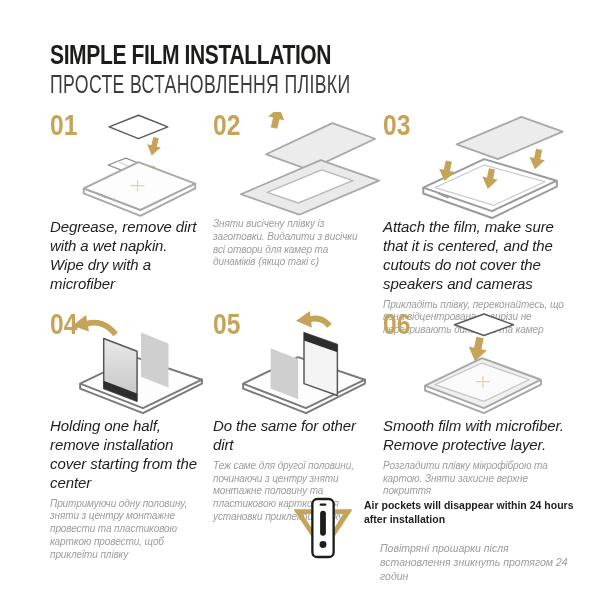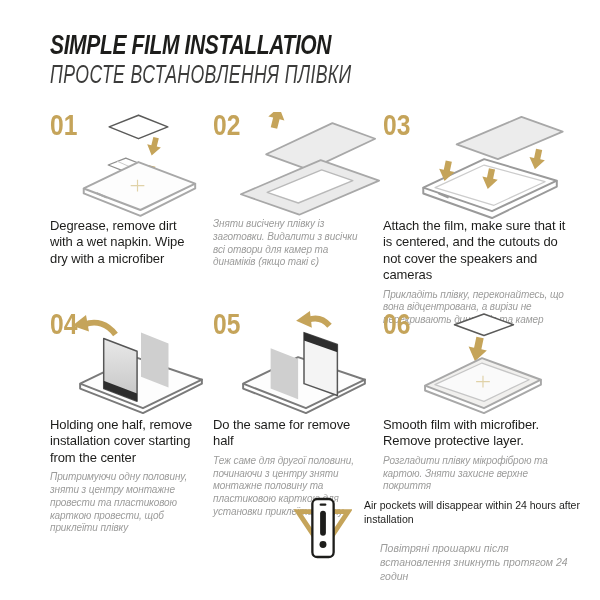--- a/index.html
+++ b/index.html
@@ -1,48 +1,48 @@
 <!DOCTYPE html>
 <html><head>
 <meta charset="utf-8">
 <style>
   html,body{margin:0;padding:0;background:#fff;}
   body{width:600px;height:600px;font-family:"Liberation Sans",sans-serif;color:#1d1d1b;}
   .sheet{position:relative;width:600px;height:600px;background:#ffffff;overflow:hidden;}
 
   
-  .titles{position:absolute;left:50px;top:32px;font-style:italic;}
+  .titles{position:absolute;left:50px;top:42px;}
   .title-en{display:inline-block;font-size:27px;font-weight:bold;letter-spacing:-.5px;
             color:#1d1d1b;line-height:1;white-space:nowrap;
             transform:scaleX(.78);transform-origin:left top;}
   .title-ua{display:inline-block;font-size:26px;font-weight:normal;letter-spacing:.5px;
             color:#3c3c3b;line-height:1.05;white-space:nowrap;margin-top:2px;
             transform:scaleX(.68);transform-origin:left top;}
 
   
   .grid{position:absolute;left:50px;top:106px;width:528px;
         display:grid;grid-template-columns:163px 170px 195px;
         grid-template-rows:199px auto;}
   .step{position:relative;box-sizing:border-box;padding-right:12px;}
   .step-number{position:absolute;top:4px;left:0;font-size:30px;font-weight:bold;
                color:#c5a45a;line-height:1;transform:scaleX(.82);transform-origin:left top;}
   .illus{position:relative;height:112px;}
   .illus svg{position:absolute;top:6px;left:22px;}
   .step:nth-child(3) .illus svg,
   .step:nth-child(6) .illus svg{left:30px;}
-  .step-text-en{font-size:13px;line-height:1.26;letter-spacing:-.1px;
-                color:#1d1d1b;margin:0 0 5px 0;}
+  .step-text-en{font-size:15px;line-height:1.26;letter-spacing:-.1px;
+                color:#1d1d1b;margin:0 0 5px 0;font-style:italic;}
   .step-text-ua{font-size:10px;line-height:1.28;letter-spacing:-.1px;
                 color:#9c9c9b;font-style:italic;margin:0;}
 
   
   .warning{position:absolute;left:294px;top:497px;display:flex;gap:12px;align-items:flex-start;}
   .warning-icon{flex:0 0 auto;width:58px;}
   .warning-texts{width:222px;padding-top:2px;}
-  .warning-en{font-size:10.5px;font-weight:normal;line-height:1.3;color:#1d1d1b;margin:0 0 4px 0;}
+  .warning-en{font-size:10.5px;font-weight:bold;line-height:1.3;color:#1d1d1b;margin:0 0 4px 0;}
   .warning-ua{font-size:10.5px;font-style:italic;line-height:1.3;color:#9c9c9b;margin:16px;}
 
   .illus, .illus svg{pointer-events:none;}
 </style>
 </head>
 <body>
 
 <svg width="0" height="0" style="position:absolute" aria-hidden="true">
   <defs>
     <g id="gold-arrow-down">
@@ -137,21 +137,21 @@
         <svg width="138" height="108" viewBox="0 0 140 110">
           <path d="M8 74 L64 47 L132 70 L72 99 Z" fill="#fdfdfd" stroke="#7a7a7a" stroke-width="2" stroke-linejoin="round"></path>
           <path d="M8 74 v5 l64 25 60 -30 v-5" fill="none" stroke="#7a7a7a" stroke-width="2" stroke-linejoin="round"></path>
           <path d="M36 38 L64 49 L64 90 L36 79 Z" fill="#cfcfcf"></path>
           <path d="M70 22 L104 34 L104 86 L70 74 Z" fill="#f4f4f4" stroke="#565656" stroke-width="1.5" stroke-linejoin="round"></path>
           <path d="M70 22 L104 34 L104 42 L70 30 Z" fill="#2e2e2e"></path>
           <path d="M96 15 C90 8 82 6 74 9" fill="none" stroke="#c5a45a" stroke-width="6"></path>
           <polygon points="76,0 62,10 78,17" fill="#c5a45a"></polygon>
         </svg>
       </div>
-      <p class="step-text-en">Do the same for remove half</p>
+      <p class="step-text-en">Do the same for other dirt</p>
       <p class="step-text-ua">Теж саме для другої половини, починаючи з центру зняти монтажне половину та пластиковою карткою для установки приклеїти плівку</p>
     </div>
 
     <div class="step">
       <div class="step-number">06</div>
       <div class="illus">
         <svg width="138" height="108" viewBox="0 0 140 110">
           <path d="M72 3 L102 14 L72 25 L42 14 Z" fill="#ffffff" stroke="#5a5a59" stroke-width="1.6" stroke-linejoin="round"></path>
           <use href="#gold-arrow-down" transform="translate(68,27) rotate(12) scale(0.95)"></use>
           <path d="M12 76 L70 48 L130 70 L72 99 Z" fill="#f1f0ee" stroke="#a8a8a8" stroke-width="2" stroke-linejoin="round"></path>

